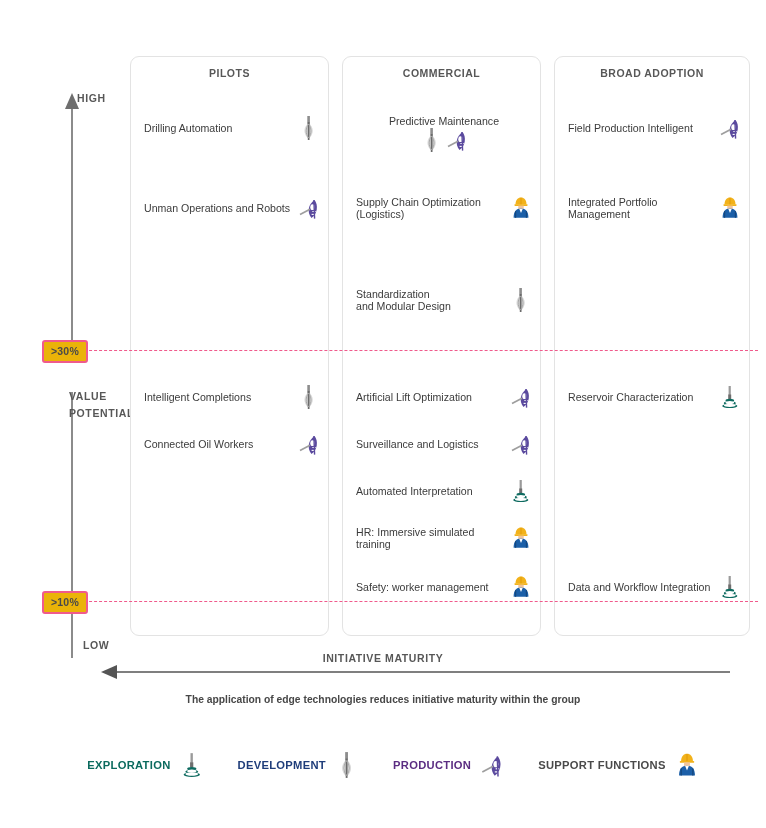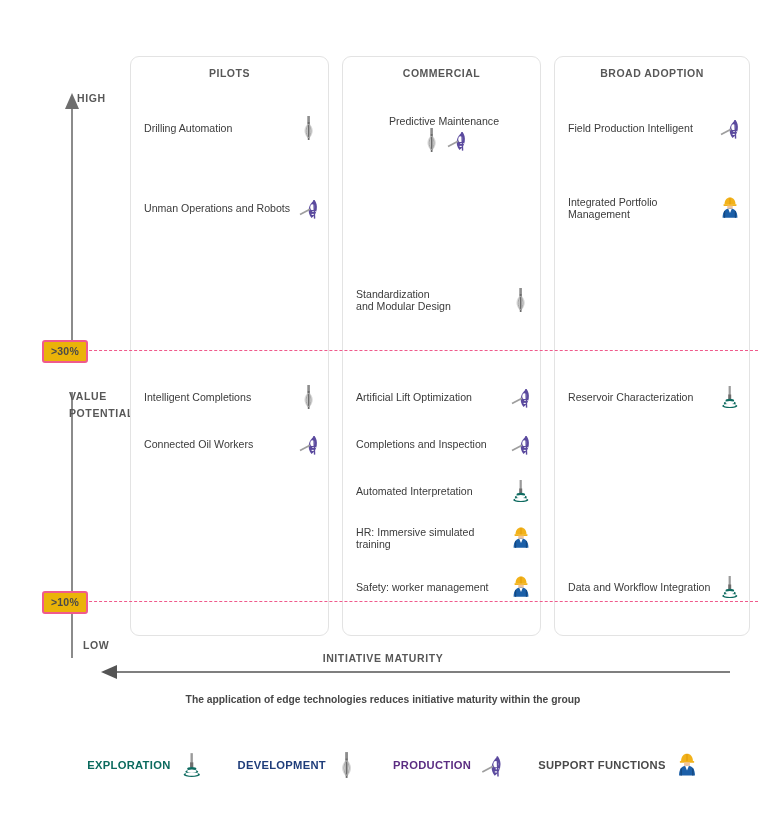--- a/index.html
+++ b/index.html
@@ -234,20 +234,35 @@
           <svg class="ico sm" viewBox="0 0 22 26">
             <path d="M16.5 5 C10.5 9 8.5 17 13.5 23 C19.5 19 20.5 10 16.5 5 Z" fill="#5b4a9e"></path>
             <ellipse cx="14.6" cy="12.2" rx="2.3" ry="2.9" fill="#ffffff"></ellipse>
             <path d="M14.4 16.5 L17.6 16.5" stroke="#ffffff" stroke-width="1.1"></path>
             <path d="M13.6 19.4 L17.2 19.4" stroke="#ffffff" stroke-width="1.1"></path>
             <path d="M2 19.5 L12 14.2" stroke="#9e9e9e" stroke-width="1.6"></path>
             <path d="M15.9 5 L16.6 23.6" stroke="#5b4a9e" stroke-width="1.4"></path>
           </svg>
         </div>
       </div>
+      <div class="item" style="top: 138px;">
+        <div class="label">Supply Chain Optimization
+(Logistics)</div>
+        <div class="icons">
+          <svg class="ico sm" viewBox="0 0 22 26">
+            <path d="M5.5 9.5 C5.5 5 8 2.6 11 2.6 C14 2.6 16.5 5 16.5 9.5 Z" fill="#f2b21a"></path>
+            <rect x="4.3" y="9.2" width="13.4" height="1.7" rx="0.8" fill="#f2b21a"></rect>
+            <path d="M11 2.8 L11 9.3" stroke="#e09a0c" stroke-width="1"></path>
+            <rect x="8.3" y="10.6" width="5.4" height="3.4" fill="#f0c49a"></rect>
+            <path d="M11 13.6 C6.2 13.6 3.6 16.3 3.6 22.8 L18.4 22.8 C18.4 16.3 15.8 13.6 11 13.6 Z" fill="#1b5fa8"></path>
+            <path d="M9.2 13.8 L11 18 L12.8 13.8 Z" fill="#ffffff"></path>
+            <path d="M5.6 16.3 L5.6 22.8 M16.4 16.3 L16.4 22.8" stroke="#15477e" stroke-width="1.2"></path>
+          </svg>
+        </div>
+      </div>
       <div class="item" style="top: 230px;">
         <div class="label">Standardization
 and Modular Design</div>
         <div class="icons">
           <svg class="ico sm" viewBox="0 0 22 26">
             <rect x="9.3" y="1" width="2.6" height="8" fill="#8d8d8d"></rect>
             <path d="M10.6 8 C5.6 12 4.6 18.5 10.6 24 C16.6 18.5 15.6 12 10.6 8 Z" fill="#d9d9d9"></path>
             <rect x="9.8" y="7" width="1.7" height="18" fill="#6b6b6b"></rect>
             <path d="M10.6 9 C7.6 13 7.2 18.5 10.6 23" fill="none" stroke="#a8a8a8" stroke-width="1"></path>
             <path d="M10.6 9 C13.6 13 14 18.5 10.6 23" fill="none" stroke="#a8a8a8" stroke-width="1"></path>
@@ -261,21 +276,21 @@
             <path d="M16.5 5 C10.5 9 8.5 17 13.5 23 C19.5 19 20.5 10 16.5 5 Z" fill="#5b4a9e"></path>
             <ellipse cx="14.6" cy="12.2" rx="2.3" ry="2.9" fill="#ffffff"></ellipse>
             <path d="M14.4 16.5 L17.6 16.5" stroke="#ffffff" stroke-width="1.1"></path>
             <path d="M13.6 19.4 L17.2 19.4" stroke="#ffffff" stroke-width="1.1"></path>
             <path d="M2 19.5 L12 14.2" stroke="#9e9e9e" stroke-width="1.6"></path>
             <path d="M15.9 5 L16.6 23.6" stroke="#5b4a9e" stroke-width="1.4"></path>
           </svg>
         </div>
       </div>
       <div class="item" style="top: 374px;">
-        <div class="label">Completions and Inspection</div>
+        <div class="label">Surveillance and Logistics</div>
         <div class="icons">
           <svg class="ico sm" viewBox="0 0 22 26">
             <path d="M16.5 5 C10.5 9 8.5 17 13.5 23 C19.5 19 20.5 10 16.5 5 Z" fill="#5b4a9e"></path>
             <ellipse cx="14.6" cy="12.2" rx="2.3" ry="2.9" fill="#ffffff"></ellipse>
             <path d="M14.4 16.5 L17.6 16.5" stroke="#ffffff" stroke-width="1.1"></path>
             <path d="M13.6 19.4 L17.2 19.4" stroke="#ffffff" stroke-width="1.1"></path>
             <path d="M2 19.5 L12 14.2" stroke="#9e9e9e" stroke-width="1.6"></path>
             <path d="M15.9 5 L16.6 23.6" stroke="#5b4a9e" stroke-width="1.4"></path>
           </svg>
         </div>

